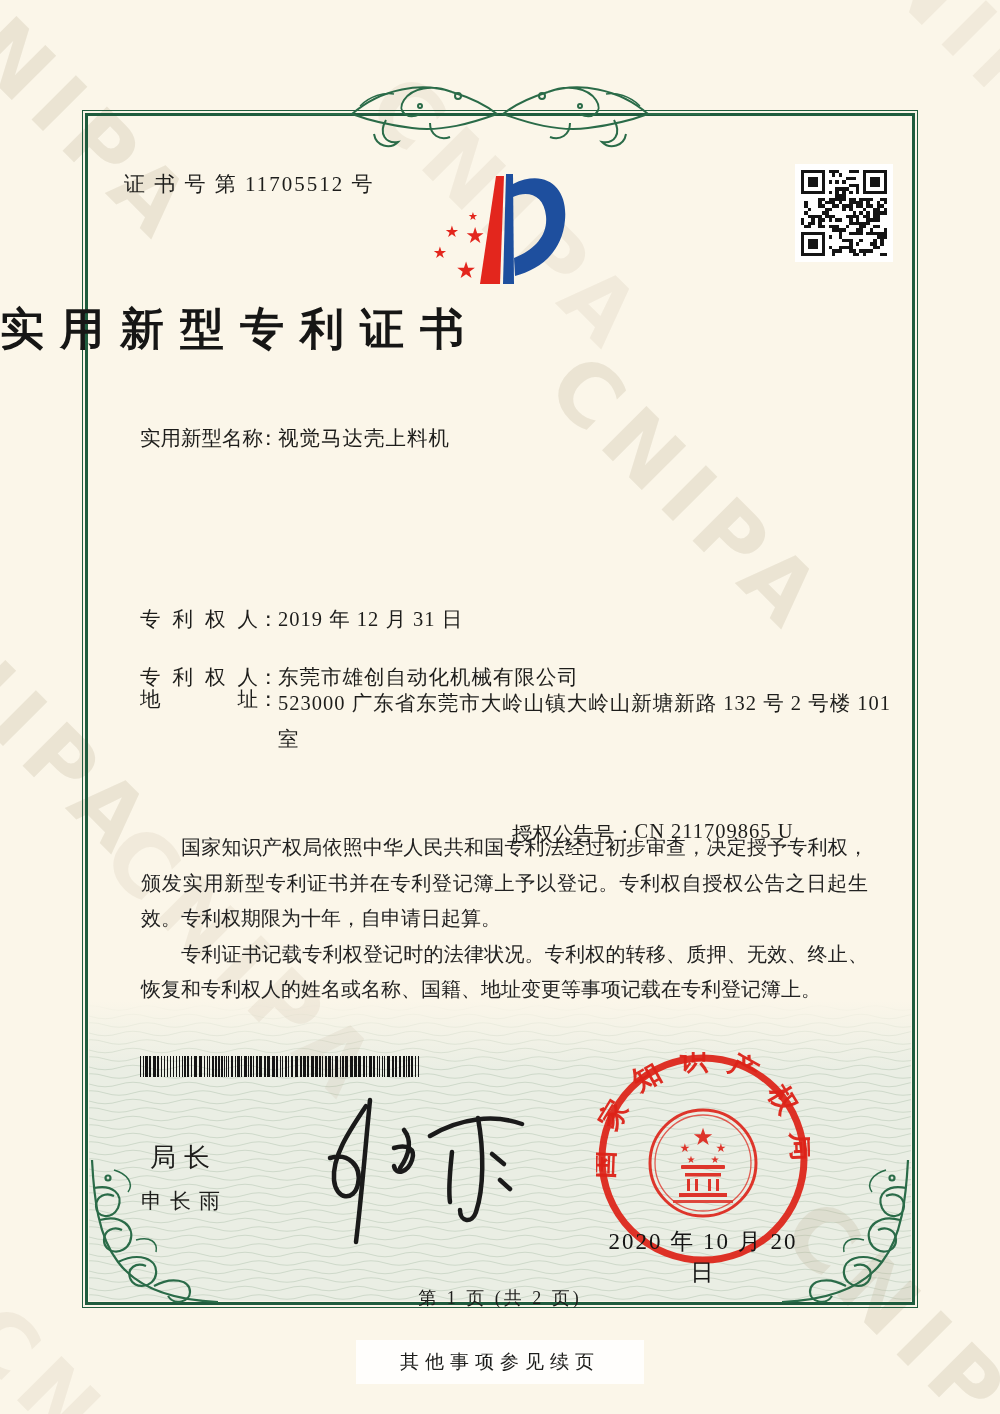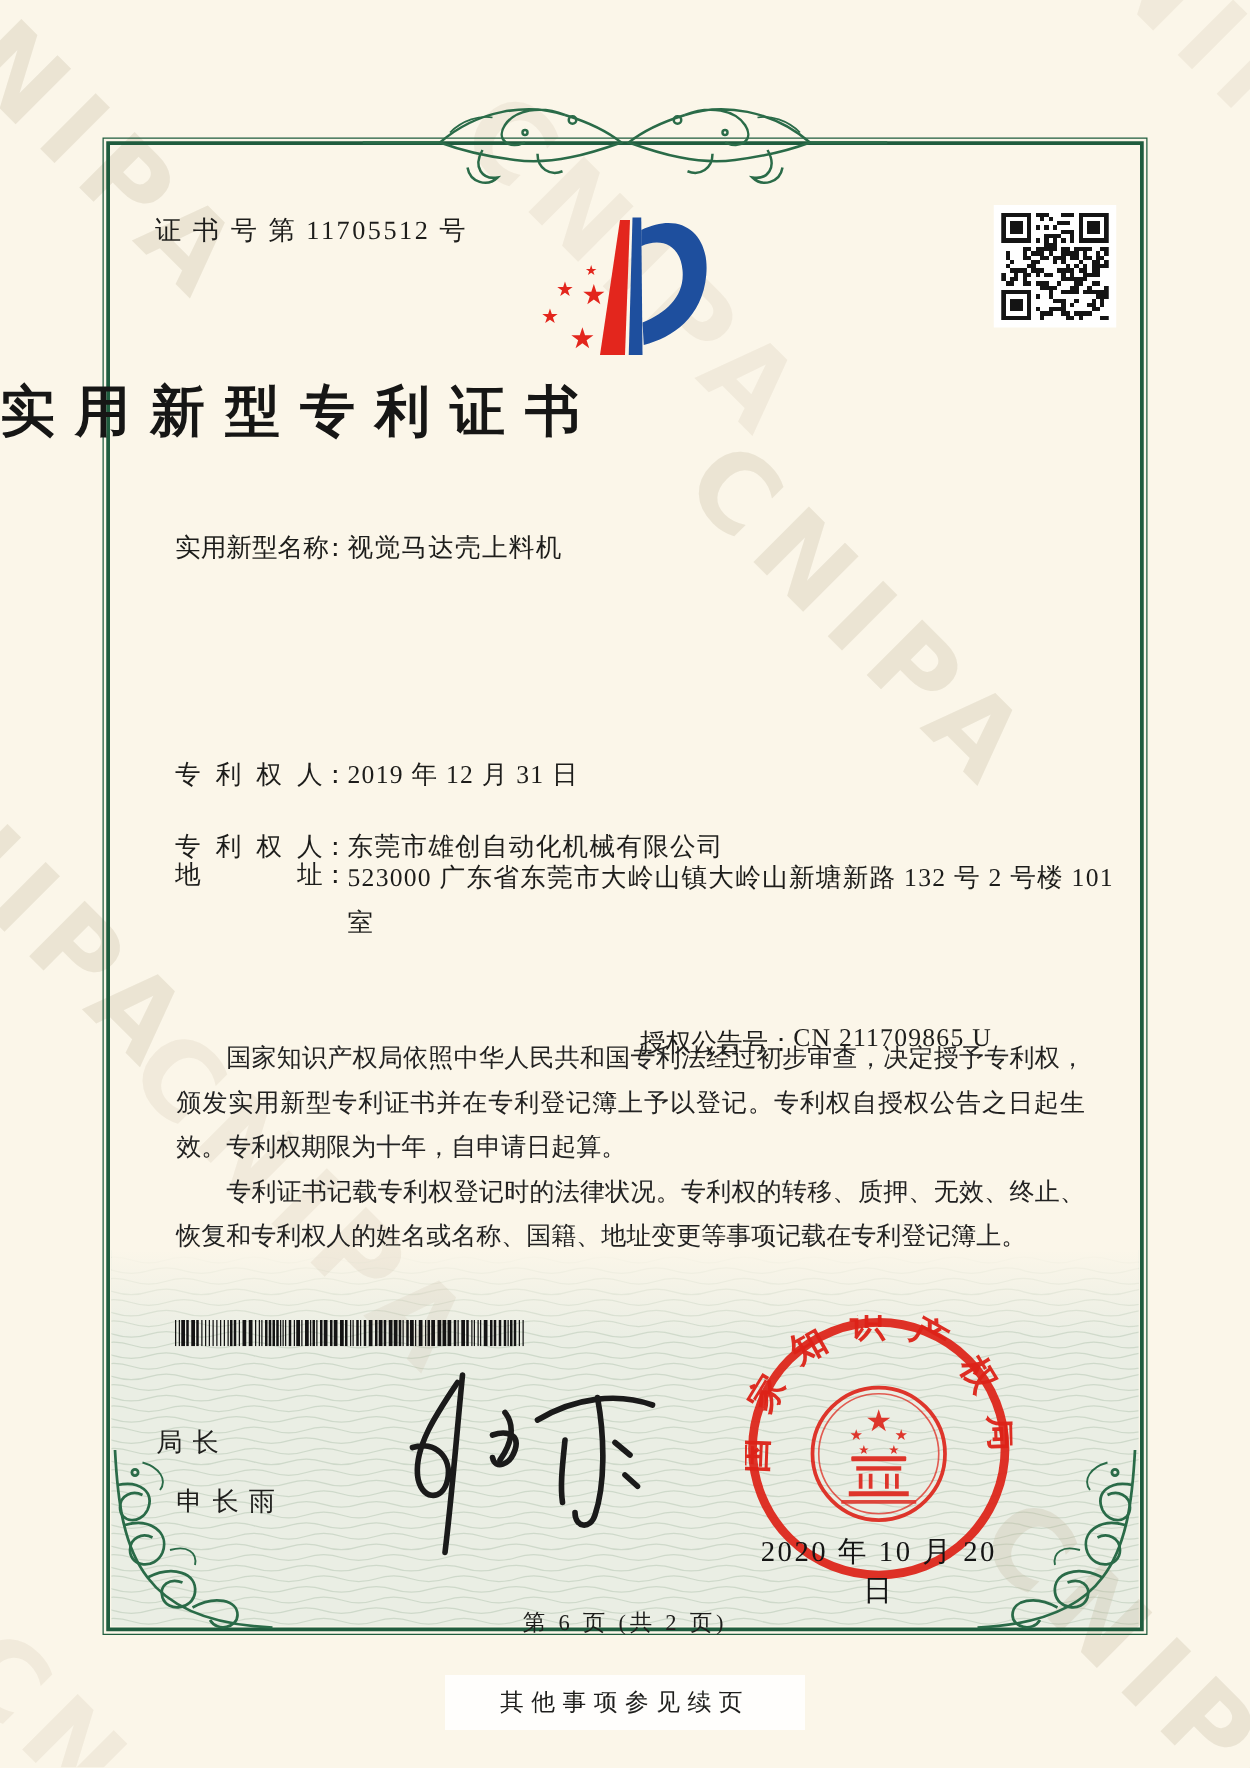--- a/index.html
+++ b/index.html
@@ -36,21 +36,21 @@
   .flabel{display:inline-block;width:118px;text-align:justify;text-align-last:justify;vertical-align:top}
   .colon{display:inline-block;width:20px;vertical-align:top}
   .fvalue{display:inline-block;vertical-align:top;letter-spacing:1px}
   .row-addr .fvalue{white-space:normal;width:614px;line-height:36px}
 
   .paras{position:absolute;left:141px;top:830px;width:727px;font-size:20px;line-height:35.5px;
          text-align:justify;color:#222}
   .paras p{text-indent:2em}
 
   .barcode{position:absolute;left:140px;top:1056px;width:283px;height:21px}
-  .signer-title{position:absolute;left:125px;top:1140px;font-size:21px;letter-spacing:8px}
+  .signer-title{position:absolute;left:150px;top:1140px;font-size:26px;letter-spacing:8px}
   .signer-name{position:absolute;left:141px;top:1187px;font-size:21px;letter-spacing:8px}
   .signature{position:absolute;left:270px;top:1096px}
 
   .seal{position:absolute;left:596px;top:1052px;width:214px;height:214px}
   .seal-date{position:absolute;left:596px;top:1226px;width:214px;text-align:center;
              font-size:23px;letter-spacing:2px;color:#141414;z-index:6}
 
   .page-info{position:absolute;left:0;top:1286px;width:1000px;text-align:center;
              font-size:18px;letter-spacing:3px}
   .cont-note{position:absolute;left:50%;transform:translateX(-50%);top:1340px;background:#fffefc;
@@ -608,16 +608,16 @@
         <rect x="91" y="127" width="3" height="12"></rect>
           <rect x="99" y="127" width="3" height="12"></rect>
         <rect x="112" y="127" width="3" height="12"></rect>
           <rect x="120" y="127" width="3" height="12"></rect>
         <rect x="83" y="141" width="48" height="4"></rect>
         <rect x="77" y="148" width="60" height="3" opacity="0.9"></rect>
       </g>
     </svg>
     <div class="seal-date">2020 年 10 月 20 日</div>
 
-    <div class="page-info">第 6 页 (共 2 页)</div>
+    <div class="page-info">第 1 页 (共 2 页)</div>
     <div class="cont-note">其他事项参见续页</div>
   </div>
 </div>
 
 </body></html>

